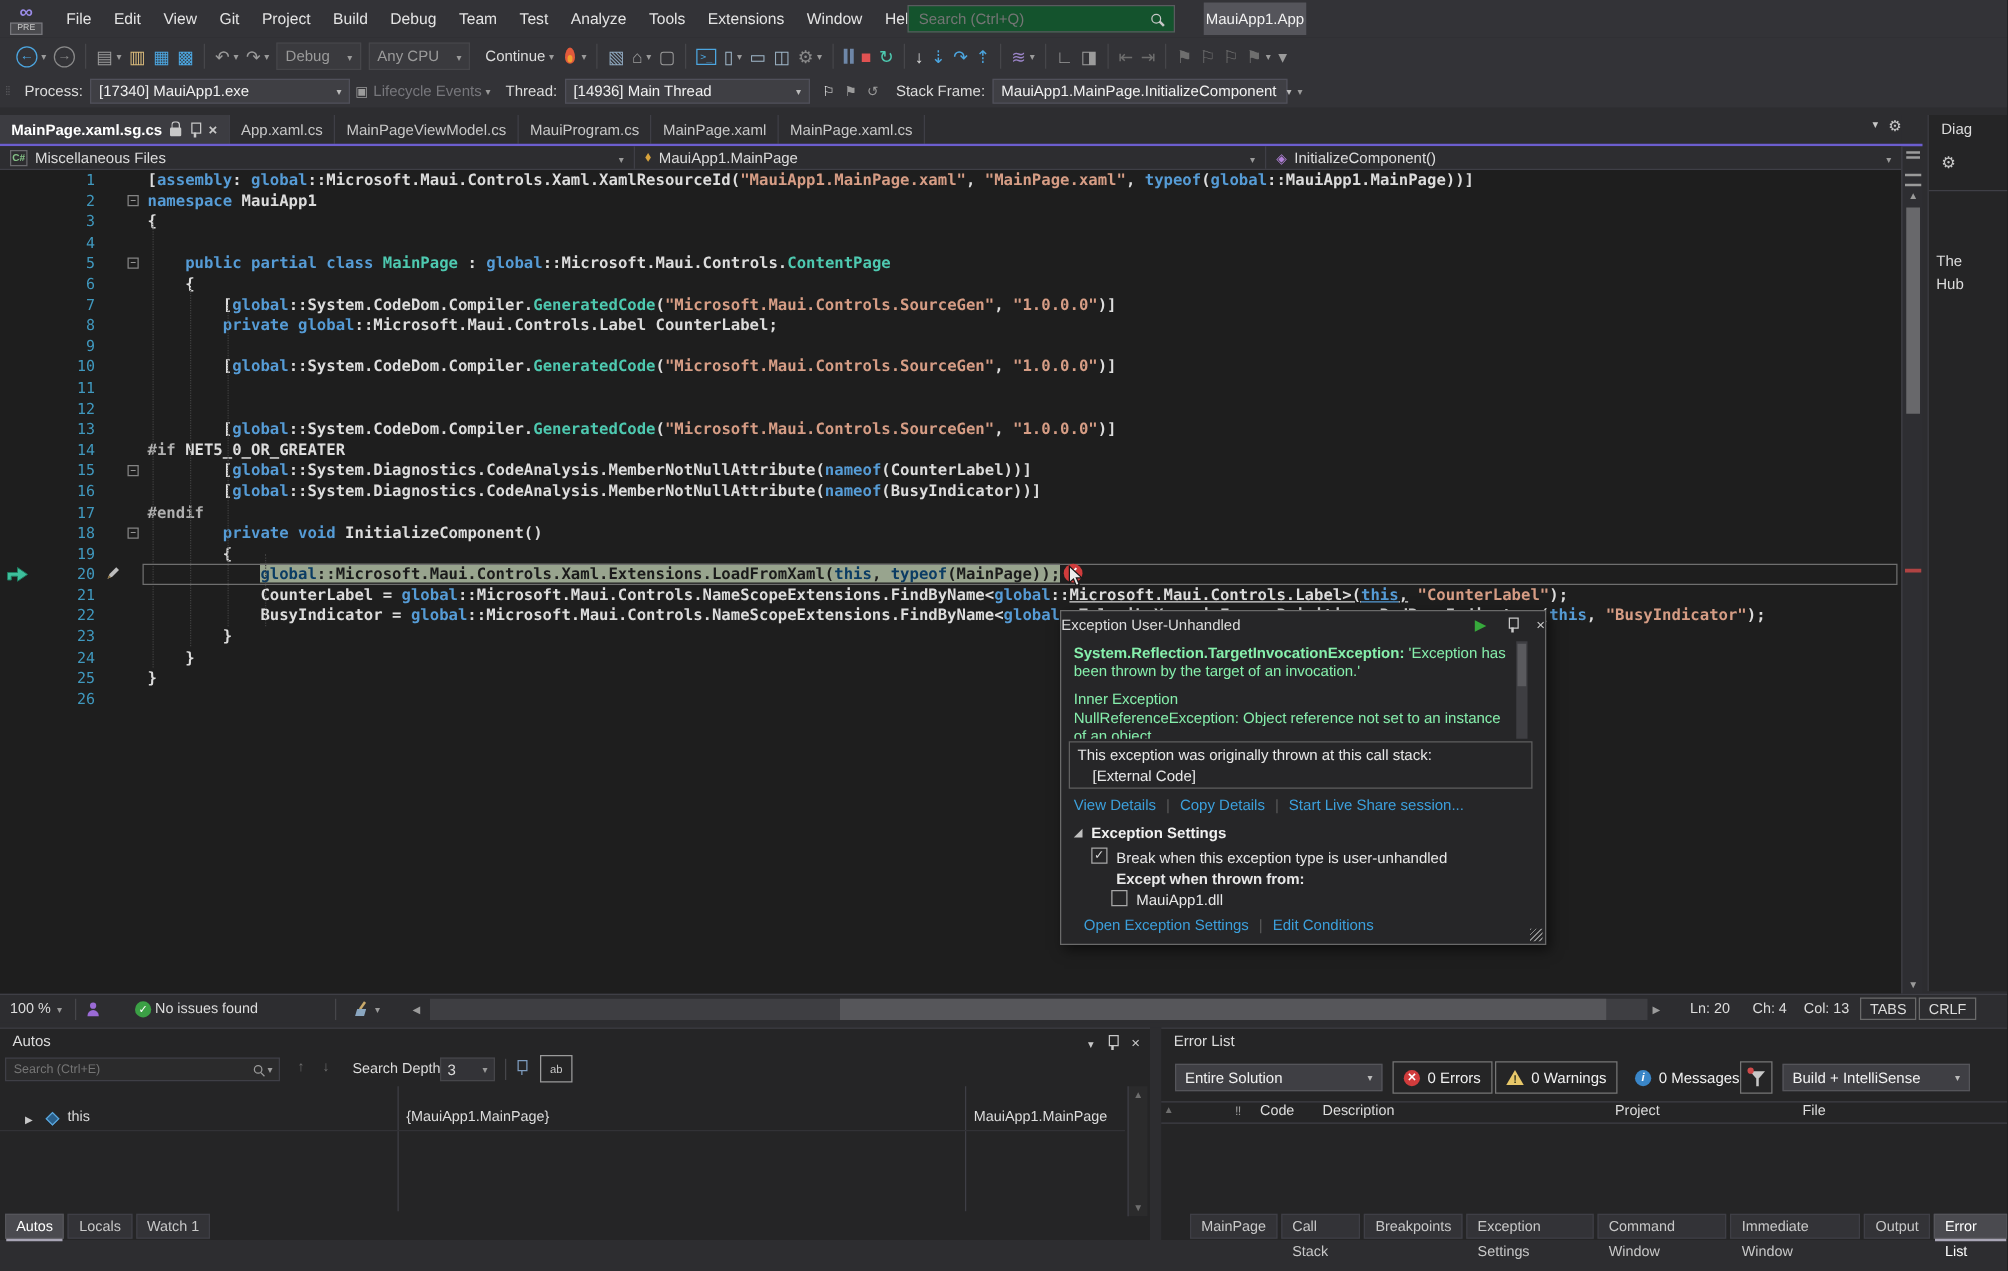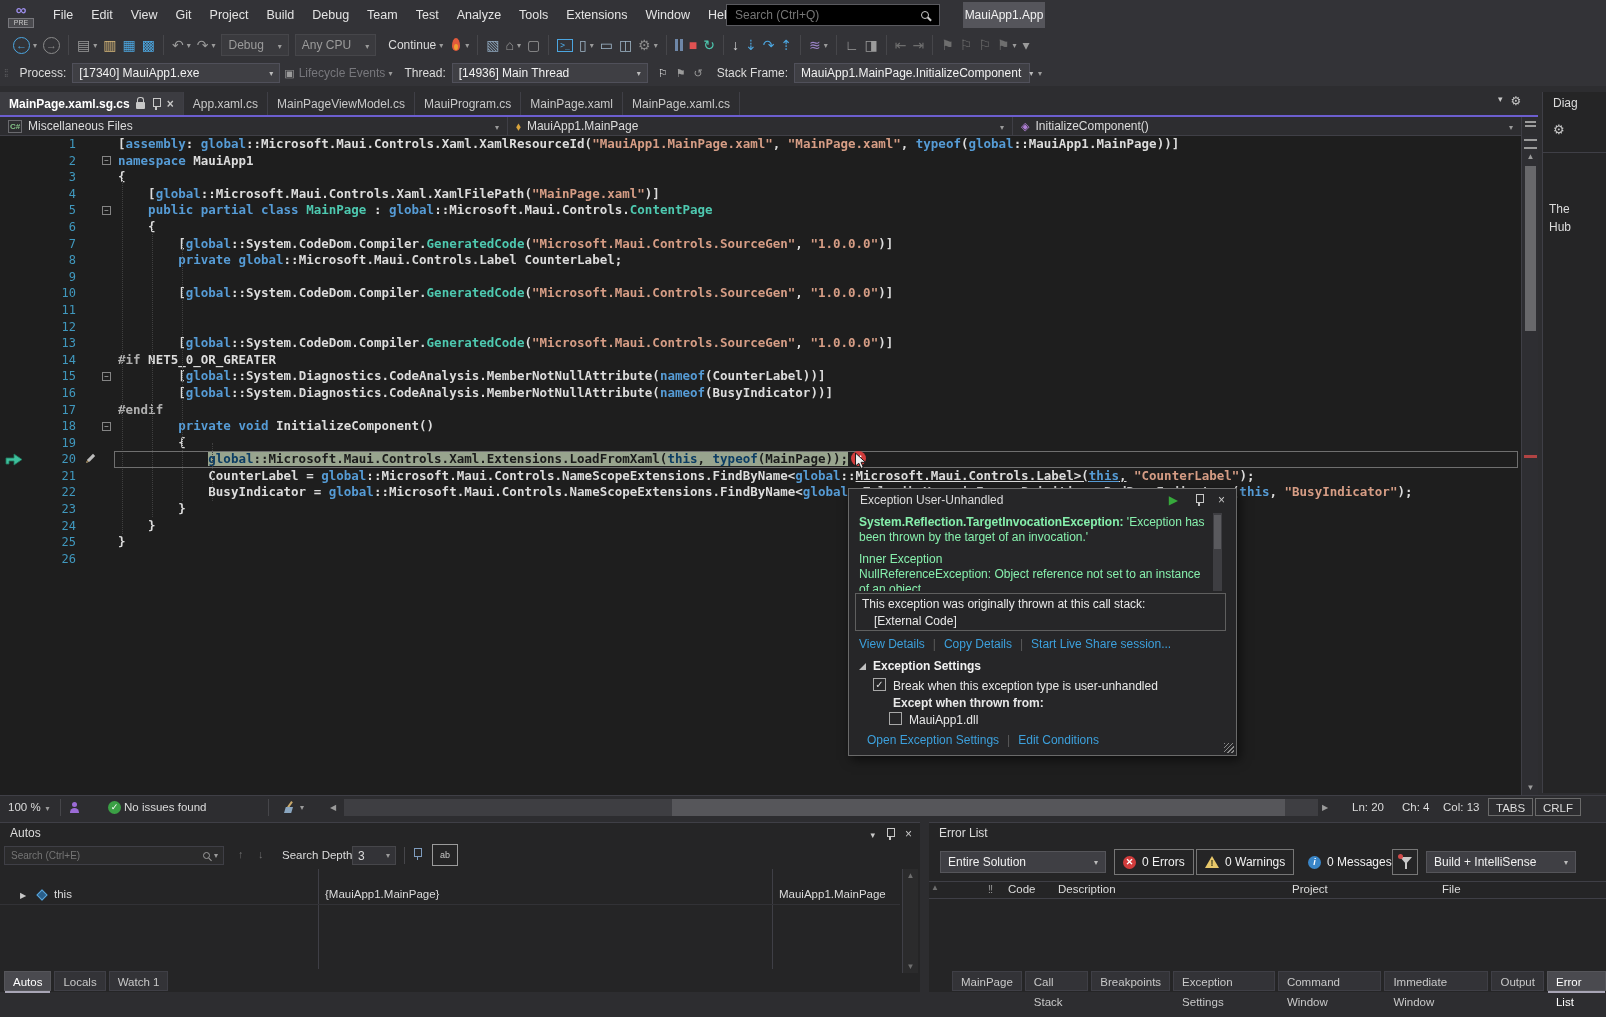--- a/index.html
+++ b/index.html
@@ -6,21 +6,21 @@
   html,body { background:#1E1E1E; }
   #root { position:relative; width:1606px; height:1017px; background:#2D2D30; overflow:hidden;
           font-family:"Liberation Sans", sans-serif; font-size:12px; color:#DCDCDC; }
 
   
   #menubar { position:absolute; left:0; top:0; width:1606px; height:30px; background:#333337; display:flex; align-items:center; }
   #vslogo { position:absolute; left:8px; top:2px; width:26px; height:16px; color:#9B8CE8; font-weight:bold; font-size:15px; line-height:16px; text-align:center; }
   #prebadge { position:absolute; left:8px; top:18px; width:26px; height:10px; background:#4A4A4E; border:1px solid #77777C; color:#C8C8C8; font-size:7px; line-height:8px; text-align:center; }
   #menu { display:flex; margin-left:44px; }
   .mitem { padding:0 9px; height:30px; line-height:30px; color:#E4E4E4; font-size:12.5px; cursor:default; }
-  #topsearch { position:absolute; left:726px; top:4px; width:214px; height:22px; background:#000000; border:1px solid #5A5A5F; display:flex; align-items:center; }
+  #topsearch { position:absolute; left:726px; top:4px; width:214px; height:22px; background:#14532d; border:1px solid #5A5A5F; display:flex; align-items:center; }
   #topsearch input { flex:1; background:transparent; border:none; outline:none; color:#B8B8B8; font-size:12px; padding-left:8px; font-family:"Liberation Sans",sans-serif; }
   .mag { width:8px; height:8px; border:1.6px solid #C8C8C8; border-radius:50%; position:relative; margin-right:10px; flex:none; }
   .mag::after { content:""; position:absolute; width:5px; height:1.6px; background:#C8C8C8; transform:rotate(45deg); right:-4px; bottom:-2px; }
   #appbadge { position:absolute; left:963px; top:2px; width:82px; height:26px; background:#55555B; color:#F1F1F1; text-align:center; line-height:26px; font-size:12px; }
 
   
   #toolbar { position:absolute; left:0; top:30px; width:1606px; height:30px; background:#333337; display:flex; align-items:center; padding-left:10px; }
   .tsep { width:1px; height:20px; background:#46464A; margin:0 5px; flex:none; }
   .titem { display:flex; align-items:center; height:24px; padding:0 3px; flex:none; }
   .tglyph { font-size:14px; line-height:14px; }
@@ -176,21 +176,21 @@
   .funnel::after { content:""; position:absolute; left:6px; top:7px; width:2px; height:6px; background:#C8C8C8; }
   .funnel i { position:absolute; left:-1px; top:-2px; width:5px; height:5px; background:#D04A4A; border-radius:50%; }
   #ebuild { position:absolute; left:497px; top:28px; width:150px; height:22px; background:#3F3F44; border:1px solid #55555A; display:flex; align-items:center; padding:0 7px; color:#F1F1F1; }
   #ebuild::after { content:"▾"; font-size:8px; color:#BBB; margin-left:auto; }
   #eheads { position:absolute; left:0; top:58px; width:677px; height:18px; border-top:1px solid #3F3F46; border-bottom:1px solid #3F3F46; }
   #elefttri { position:absolute; left:2px; top:60px; color:#6E6E6E; font-size:8px; }
   .ehicon { position:absolute; left:59px; top:2px; color:#9B9B9B; font-size:10px; }
 
   
   #expopup { position:absolute; left:848px; top:488px; width:389px; height:268px; background:#262628; border:1px solid #6A6A6A; box-shadow:3px 4px 10px rgba(0,0,0,0.55); z-index:40; font-size:12px; }
-  #exhead { position:absolute; left:0; top:0; width:100%; height:22px; display:flex; align-items:center; padding:0 11px; color:#DCDCDC; }
+  #exhead { position:absolute; left:0; top:0; width:100%; height:22px; display:flex; align-items:center; padding:0 0; color:#DCDCDC; }
   #exhead .sp { flex:1; }
   #exhead .hplay { color:#37A93C; font-size:12px; margin-right:16px; }
   #exbody { position:absolute; left:10px; top:26px; width:352px; height:76px; overflow:hidden; line-height:15px; color:#86efac; }
   #exscroll { position:absolute; left:364px; top:24px; width:9px; height:78px; background:#3E3E42; }
   #exscroll i { position:absolute; left:1px; top:2px; width:7px; height:34px; background:#5A5A5E; }
   #excallbox { position:absolute; left:6px; top:104px; width:371px; height:38px; border:1px solid #5F5F5F; color:#E8E8E8; line-height:17px; padding:2px 0 0 6px; }
   .exlinks { position:absolute; left:10px; display:flex; gap:8px; align-items:center; }
   .exlink { color:#3CA0DC; }
   .lsep { color:#5A5A5A; }
   #exsethead { position:absolute; left:10px; top:170px; display:flex; align-items:center; gap:7px; color:#F1F1F1; font-weight:bold; }
@@ -472,21 +472,20 @@
         <div class="cl">
           <span class="m"></span>
           <span class="ln">3</span>
           <span class="fk"></span>
           <pre><span class="tk-p"></span><span class="tk-p">{</span></pre>
         </div>
         <div class="cl">
           <span class="m"></span>
           <span class="ln">4</span>
           <span class="fk"></span>
-          <pre><span class="tk-p">    </span><span class="tk-p">[</span><span class="tk-k">global</span><span class="tk-p">::Microsoft.Maui.Controls.Xaml.XamlFilePath(</span><span class="tk-s">"MainPage.xaml"</span><span class="tk-p">)]</span></pre>
         </div>
         <div class="cl">
           <span class="m"></span>
           <span class="ln">5</span>
           <span class="fk">
             <span class="foldbox"></span>
           </span>
           <pre><span class="tk-p">    </span><span class="tk-k">public</span><span class="tk-p"> </span><span class="tk-k">partial</span><span class="tk-p"> </span><span class="tk-k">class</span><span class="tk-p"> </span><span class="tk-t">MainPage</span><span class="tk-p"> : </span><span class="tk-k">global</span><span class="tk-p">::Microsoft.Maui.Controls.</span><span class="tk-t">ContentPage</span></pre>
         </div>
         <div class="cl">

